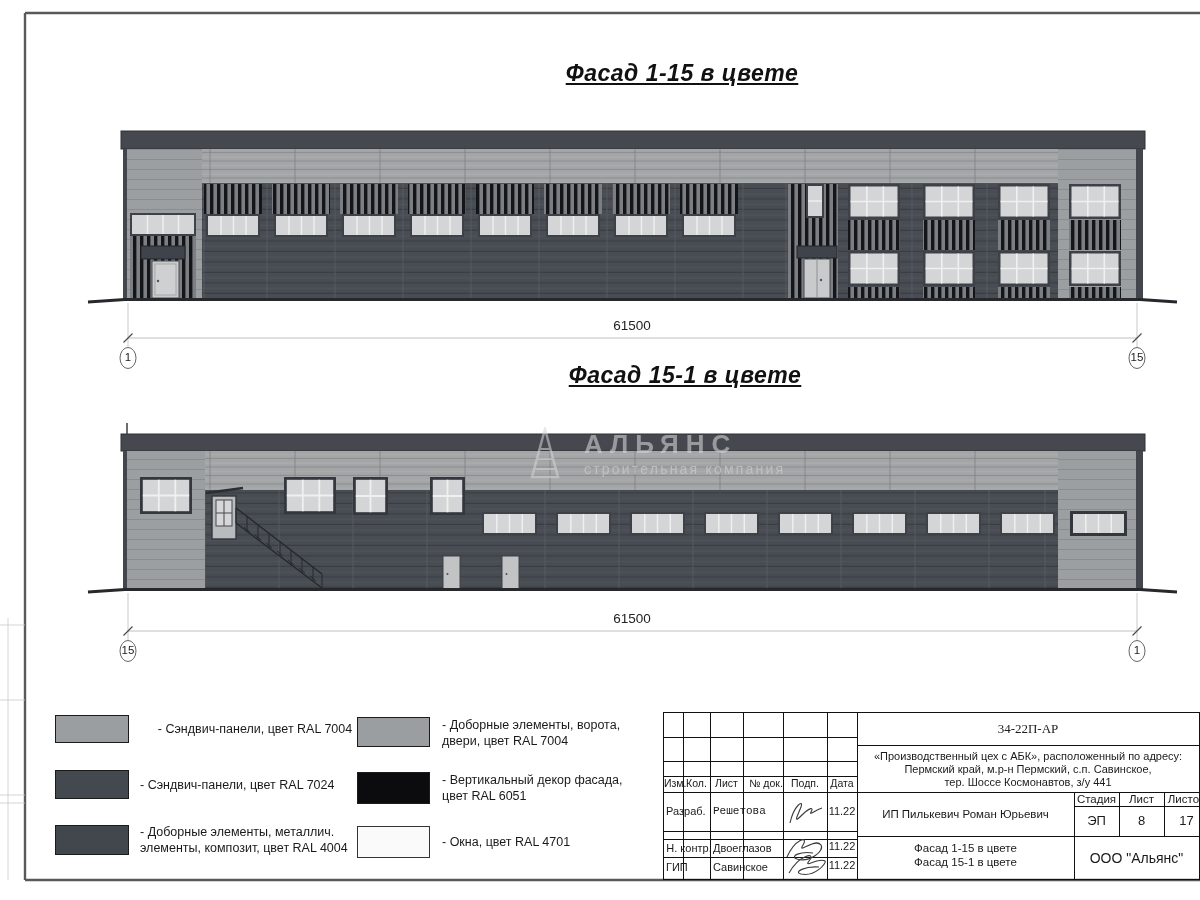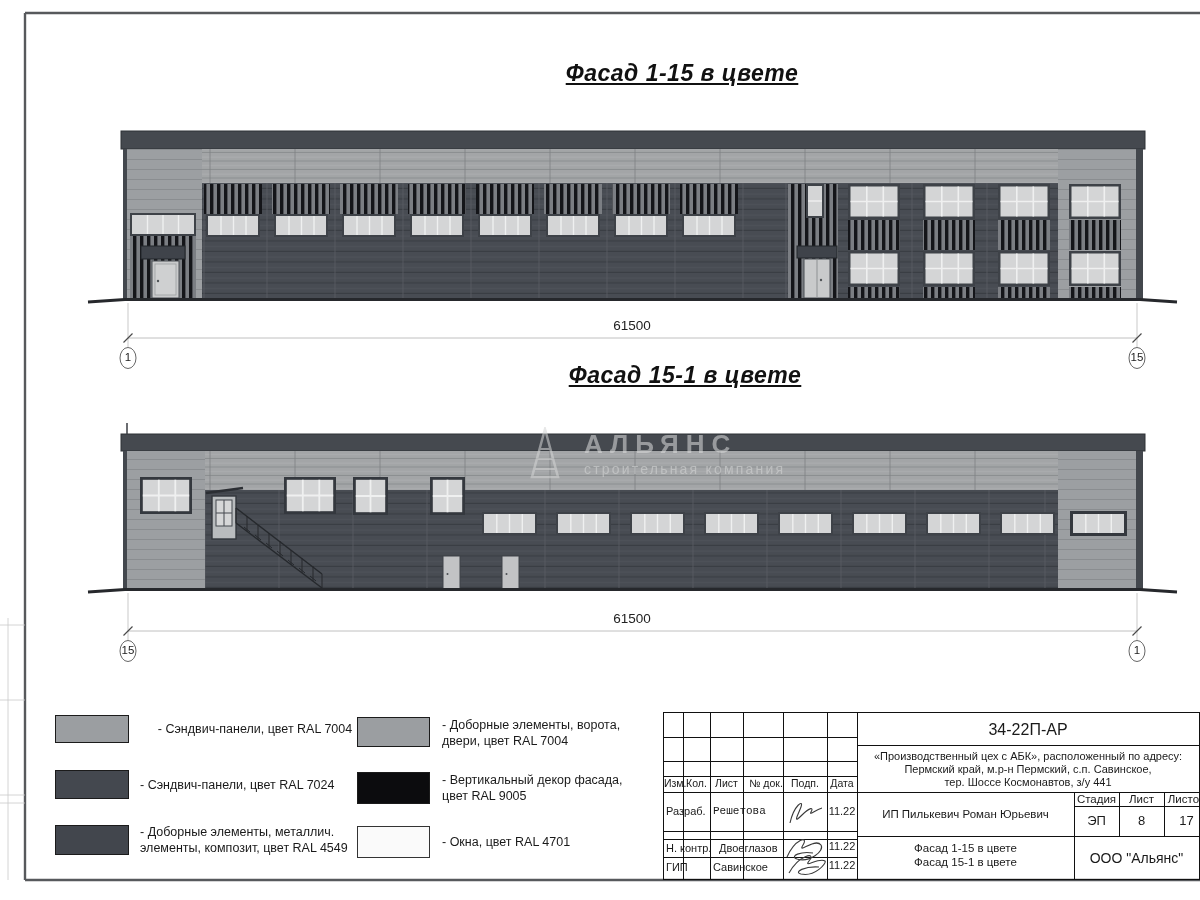--- a/index.html
+++ b/index.html
@@ -257,29 +257,29 @@
 
   <div>
     <div class="abs leg-sw" style="left: 55px; top: 715px; width: 72px; height: 26px; background: rgb(155, 158, 161);"></div>
     <div class="abs leg-label" style="left:140px;top:721px;width:230px;text-align:center;">- Сэндвич-панели, цвет RAL 7004</div>
 
     <div class="abs leg-sw" style="left: 55px; top: 770px; width: 72px; height: 27px; background: rgb(68, 72, 79);"></div>
     <div class="abs leg-label" style="left:140px;top:777px;width:230px;">- Сэндвич-панели, цвет RAL 7024</div>
 
     <div class="abs leg-sw" style="left: 55px; top: 825px; width: 72px; height: 28px; background: rgb(66, 70, 77);"></div>
     <div class="abs leg-label" style="left:140px;top:824px;width:240px;">- Доборные элементы, металлич.
-элементы, композит, цвет RAL 4549</div>
+элементы, композит, цвет RAL 4004</div>
 
     <div class="abs leg-sw" style="left: 357px; top: 717px; width: 71px; height: 28px; background: rgb(155, 158, 161);"></div>
     <div class="abs leg-label" style="left:442px;top:717px;width:220px;">- Доборные элементы, ворота,
 двери, цвет RAL 7004</div>
 
     <div class="abs leg-sw" style="left: 357px; top: 772px; width: 71px; height: 30px; background: rgb(12, 12, 14);"></div>
     <div class="abs leg-label" style="left:442px;top:772px;width:220px;">- Вертикальный декор фасада,
-цвет RAL 9005</div>
+цвет RAL 6051</div>
 
     <div class="abs leg-sw" style="left: 357px; top: 826px; width: 71px; height: 30px; border-color: rgb(51, 51, 51); background: rgb(250, 250, 250);"></div>
     <div class="abs leg-label" style="left:442px;top:834px;width:220px;">- Окна, цвет RAL 4701</div>
   </div>
 
   <div class="abs tb">
 
     <div class="vl" style="left:19px;"></div>
     <div class="vl" style="left:46px;"></div>
     <div class="vl" style="left:79px;"></div>
@@ -307,37 +307,37 @@
     <div class="cell lbl" style="left:19px;width:27px;top:64px;">Кол.</div>
     <div class="cell lbl" style="left:46px;width:33px;top:64px;">Лист</div>
     <div class="cell lbl" style="left:82px;width:40px;top:64px;">№ док.</div>
     <div class="cell lbl" style="left:119px;width:44px;top:64px;">Подп.</div>
     <div class="cell lbl" style="left:163px;width:30px;top:64px;">Дата</div>
 
     <div class="cell" style="left:2px;width:44px;top:92px;text-align:left;">Разраб.</div>
     <div class="cell" style="left:49px;width:70px;top:92px;text-align:left;font-family:Liberation Mono, monospace;">Решетова</div>
     <div class="cell" style="left:163px;width:30px;top:92px;">11.22</div>
 
-    <div class="cell" style="left:2px;width:46px;top:129px;text-align:left;">Н. контр.</div>
-    <div class="cell" style="left:49px;width:70px;top:129px;text-align:left;margin-left:6px;">Двоеглазов</div>
+    <div class="cell" style="left:2px;width:46px;top:129px;text-align:center;">Н. контр.</div>
+    <div class="cell" style="left:49px;width:70px;top:129px;text-align:left;">Двоеглазов</div>
     <div class="cell" style="left:163px;width:30px;top:127px;">11.22</div>
 
     <div class="cell" style="left:2px;width:44px;top:148px;text-align:left;">ГИП</div>
     <div class="cell" style="left:49px;width:70px;top:148px;text-align:left;">Савинское</div>
     <div class="cell" style="left:163px;width:30px;top:146px;">11.22</div>
 
     <svg class="abs" style="left:120px;top:82px;" width="43" height="36" viewBox="0 0 43 36">
       <path d="M6 28 C10 10 20 4 17 12 C14 20 8 30 18 20 C26 12 30 12 27 17 C25 21 31 15 38 13" fill="none" stroke="#3a3a3a" stroke-width="1.1"></path>
     </svg>
     <svg class="abs" style="left:115px;top:120px;" width="52" height="46" viewBox="0 0 52 46">
       <path d="M8 24 C16 6 30 2 24 12 C18 22 36 4 42 12 C46 18 30 30 18 26 C10 23 22 18 34 20" fill="none" stroke="#3a3a3a" stroke-width="1.1"></path>
       <path d="M10 40 C20 22 38 18 30 28 C24 36 40 24 46 28 C48 30 36 44 22 41 C14 39 26 33 40 34" fill="none" stroke="#3a3a3a" stroke-width="1.1"></path>
     </svg>
 
-    <div class="cell" style="left:193px;right:0;top:8px;font-size:16px;">34-22П-АР</div>
+    <div class="cell" style="left:193px;right:0;top:8px;font-size:13px;font-family:Liberation Serif, serif;">34-22П-АР</div>
     <div class="cell" style="left:193px;right:0;top:37px;font-size:11px;">«Производственный цех с АБК», расположенный по адресу:</div>
     <div class="cell" style="left:193px;right:0;top:50px;font-size:11px;">Пермский край, м.р-н Пермский, с.п. Савинское,</div>
     <div class="cell" style="left:193px;right:0;top:63px;font-size:11px;">тер. Шоссе Космонавтов, з/у 441</div>
 
     <div class="cell" style="left:193px;width:217px;top:95px;font-size:11.5px;">ИП Пилькевич Роман Юрьевич</div>
 
     <div class="cell" style="left:410px;width:45px;top:80px;font-size:11.5px;">Стадия</div>
     <div class="cell" style="left:455px;width:45px;top:80px;font-size:11.5px;">Лист</div>
     <div class="cell" style="left:500px;width:45px;top:80px;font-size:11.5px;overflow:hidden;">Листов</div>
     <div class="cell" style="left:410px;width:45px;top:100px;font-size:13px;">ЭП</div>

